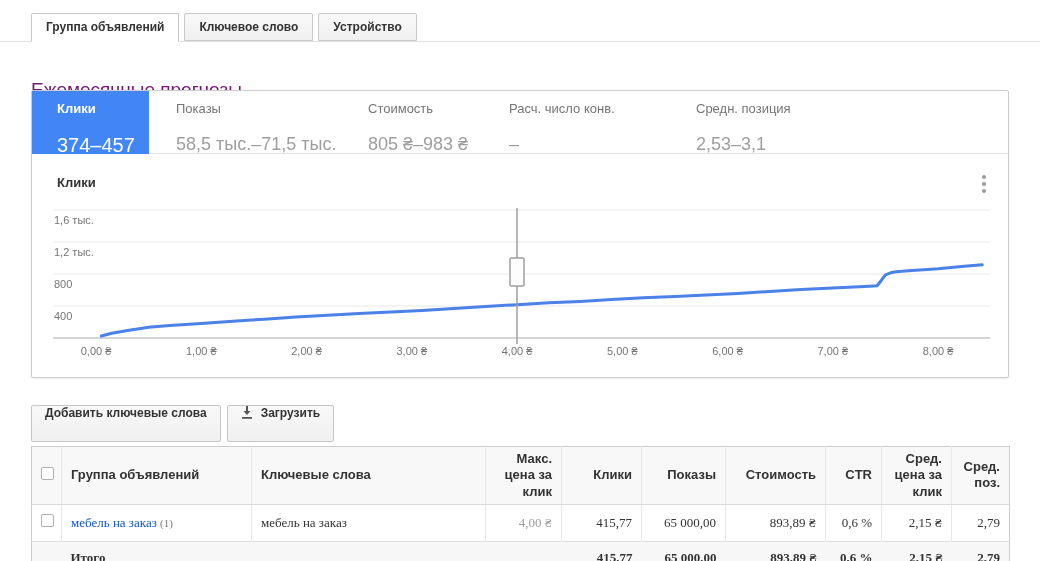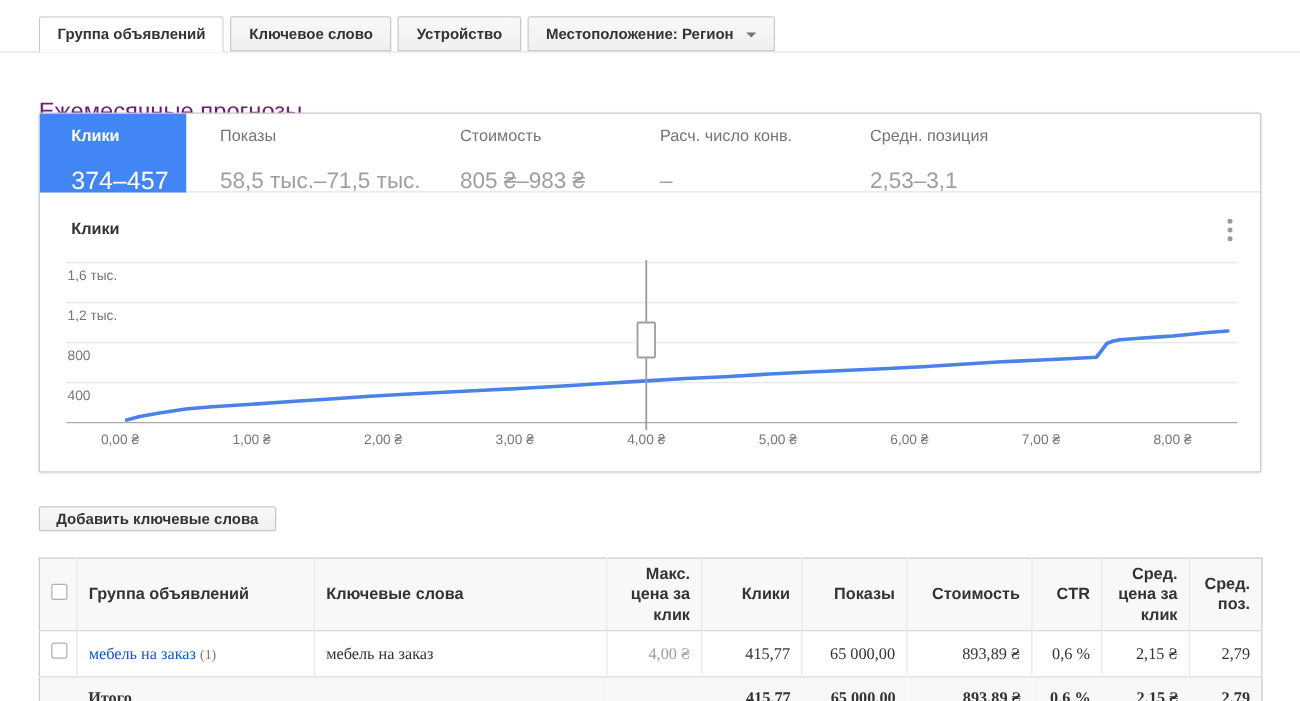--- a/index.html
+++ b/index.html
@@ -31,23 +31,23 @@
   .mcard.active .mlabel { color:#fff; font-weight:bold; }
   .mcard.active .mvalue { color:#fff; font-size:20px; }
 
   .chart-title { position:absolute; left:25px; top:84px; font-size:13px; font-weight:bold; color:#333; }
   .kebab { position:absolute; right:18px; top:84px; width:12px; cursor:pointer; }
   .kebab i { display:block; width:4px; height:4px; border-radius:50%; background:#9a9a9a; margin:0 auto 3px; }
   .chart-svg { position:absolute; left:0; top:63px; }
 
   
   .toolbar { position:absolute; left:31px; top:405px; display:flex; gap:6px; }
-  .btn { height:20px; padding:0 13px; background:linear-gradient(#f8f8f8,#f0f0f0);
+  .btn { height:37px; padding:0 13px; background:linear-gradient(#f8f8f8,#f0f0f0);
     border:1px solid #c6c6c6; border-radius:2px; font-size:12px; font-weight:bold; color:#333;
-    display:flex; align-items:center; cursor:pointer; white-space:nowrap; }
+    display:flex; cursor:pointer; white-space:nowrap; }
   .btn svg { margin-right:8px; }
 
   
   .kw-table { position:absolute; left:31px; top:446px; width:978px; border-collapse:collapse;
     table-layout:fixed; font-size:13px; border:1px solid #ccc; }
   .kw-table th { background:#f8f8f8; font-weight:bold; color:#333; font-size:13px;
     border-bottom:1px solid #d9d9d9; height:40px; line-height:1.25; padding:4px 9px; }
   .kw-table td { height:37px; padding:4px 9px; background:#fff;font-family:Liberation Serif, serif; }
   .kw-table .sep { border-left:1px solid #e8e8e8; }
   .num { text-align:right; }
@@ -68,43 +68,39 @@
   <div class="tabs">
     <div class="tab active">
       <span>Группа объявлений</span>
     </div>
     <div class="tab">
       <span>Ключевое слово</span>
     </div>
     <div class="tab">
       <span>Устройство</span>
     </div>
-    <div class="tab">
-      <span>Местоположение: Регион</span>
-      <span class="caret"></span>
-    </div>
   </div>
 
   <div class="page-title">Ежемесячные прогнозы</div>
 
   <div class="panel">
     <div class="metrics-strip">
       <div class="mcard active" id="active-card" style="background: rgb(66, 133, 244);">
         <div class="mlabel">Клики</div>
         <div class="mvalue">374–457</div>
       </div>
       <div class="mcard" style="left:144px">
         <div class="mlabel">Показы</div>
         <div class="mvalue">58,5 тыс.–71,5 тыс.</div>
       </div>
       <div class="mcard" style="left:336px">
         <div class="mlabel">Стоимость</div>
         <div class="mvalue">805 ₴–983 ₴</div>
       </div>
-      <div class="mcard" style="left:496px">
+      <div class="mcard" style="left:477px">
         <div class="mlabel">Расч. число конв.</div>
         <div class="mvalue">–</div>
       </div>
       <div class="mcard" style="left:664px">
         <div class="mlabel">Средн. позиция</div>
         <div class="mvalue">2,53–3,1</div>
       </div>
     </div>
 
     <div class="chart-title">Клики</div>
@@ -134,20 +130,27 @@
         <text x="906" y="201" font-size="11" fill="#757575" text-anchor="middle">8,00 ₴</text>
         <polyline points="69.3,182.0 79.8,179.2 95.6,176.4 116.6,173.2 137.7,171.4 169.3,169.4 200.8,167.2 232.4,165.2 264.0,163.0 295.6,161.2 327.1,159.6 358.7,158.0 390.3,156.4 421.8,154.6 453.4,152.6 485.0,150.7 516.6,148.8 548.1,147.4 579.7,145.4 611.3,143.8 642.9,142.4 674.4,141.0 706.0,139.4 737.6,137.4 769.2,135.4 800.8,134.0 821.8,133.0 837.6,132.2 845.0,131.8 848.1,128.0 853.4,120.8 858.6,118.8 863.9,117.8 879.7,116.6 895.5,115.5 906.0,114.8 916.5,113.8 932.3,112.2 950.2,110.8" fill="none" stroke="#4a82e8" stroke-width="3" stroke-linejoin="round" stroke-linecap="round"></polyline>
         <line x1="485" y1="54" x2="485" y2="190" stroke="#9e9e9e" stroke-width="1.5"></line>
         <rect x="478" y="104" width="14" height="28" fill="#fdfdfd" stroke="#a0a0a0" stroke-width="1.5" rx="1"></rect>
       </svg>
   </div>
 
   <div class="toolbar">
     <div class="btn">
       <span>Добавить ключевые слова</span>
+    </div>
+    <div class="btn">
+      <svg width="12" height="13" viewBox="0 0 12 13">
+        <path d="M5 0h2v5h2.5L6 9 2.5 5H5z" fill="#555"></path>
+        <rect x="1" y="11" width="10" height="1.8" fill="#555"></rect>
+      </svg>
+      <span>Загрузить</span>
     </div>
   </div>
 
   <table class="kw-table">
     <colgroup>
       <col style="width:30px">
         <col style="width:190px">
         <col style="width:234px">
         <col style="width:76px">
       <col style="width:80px">

